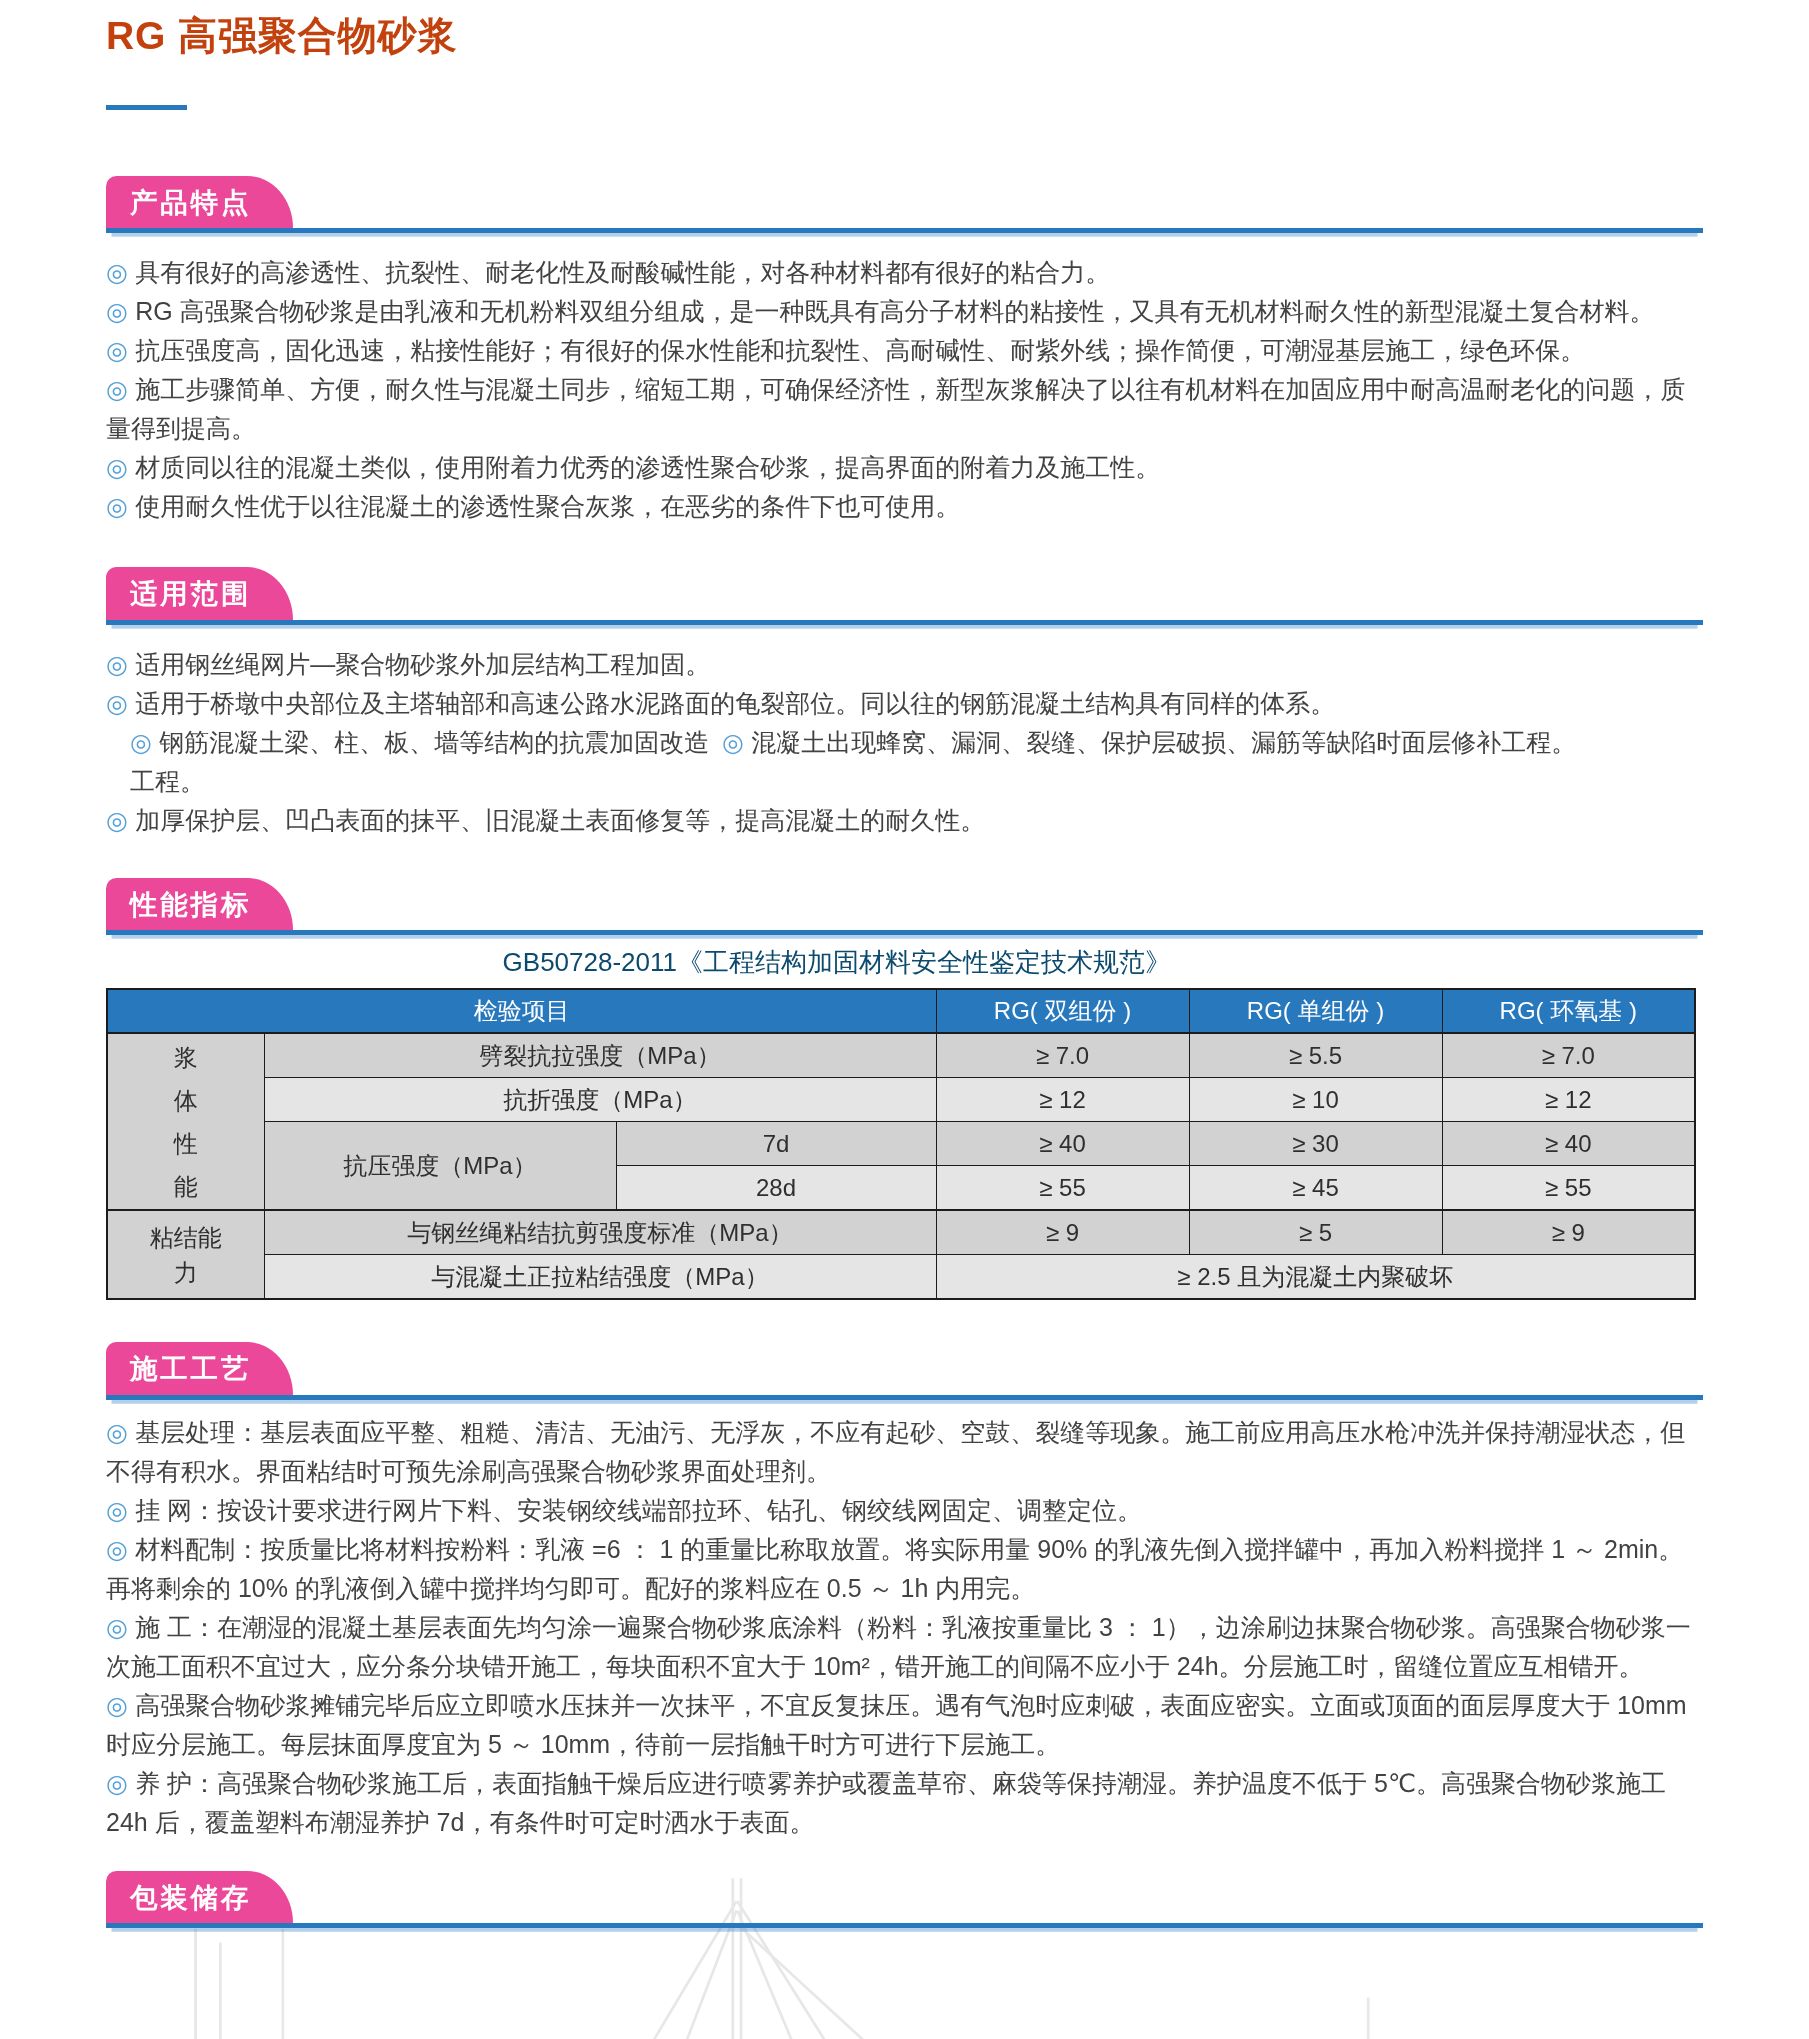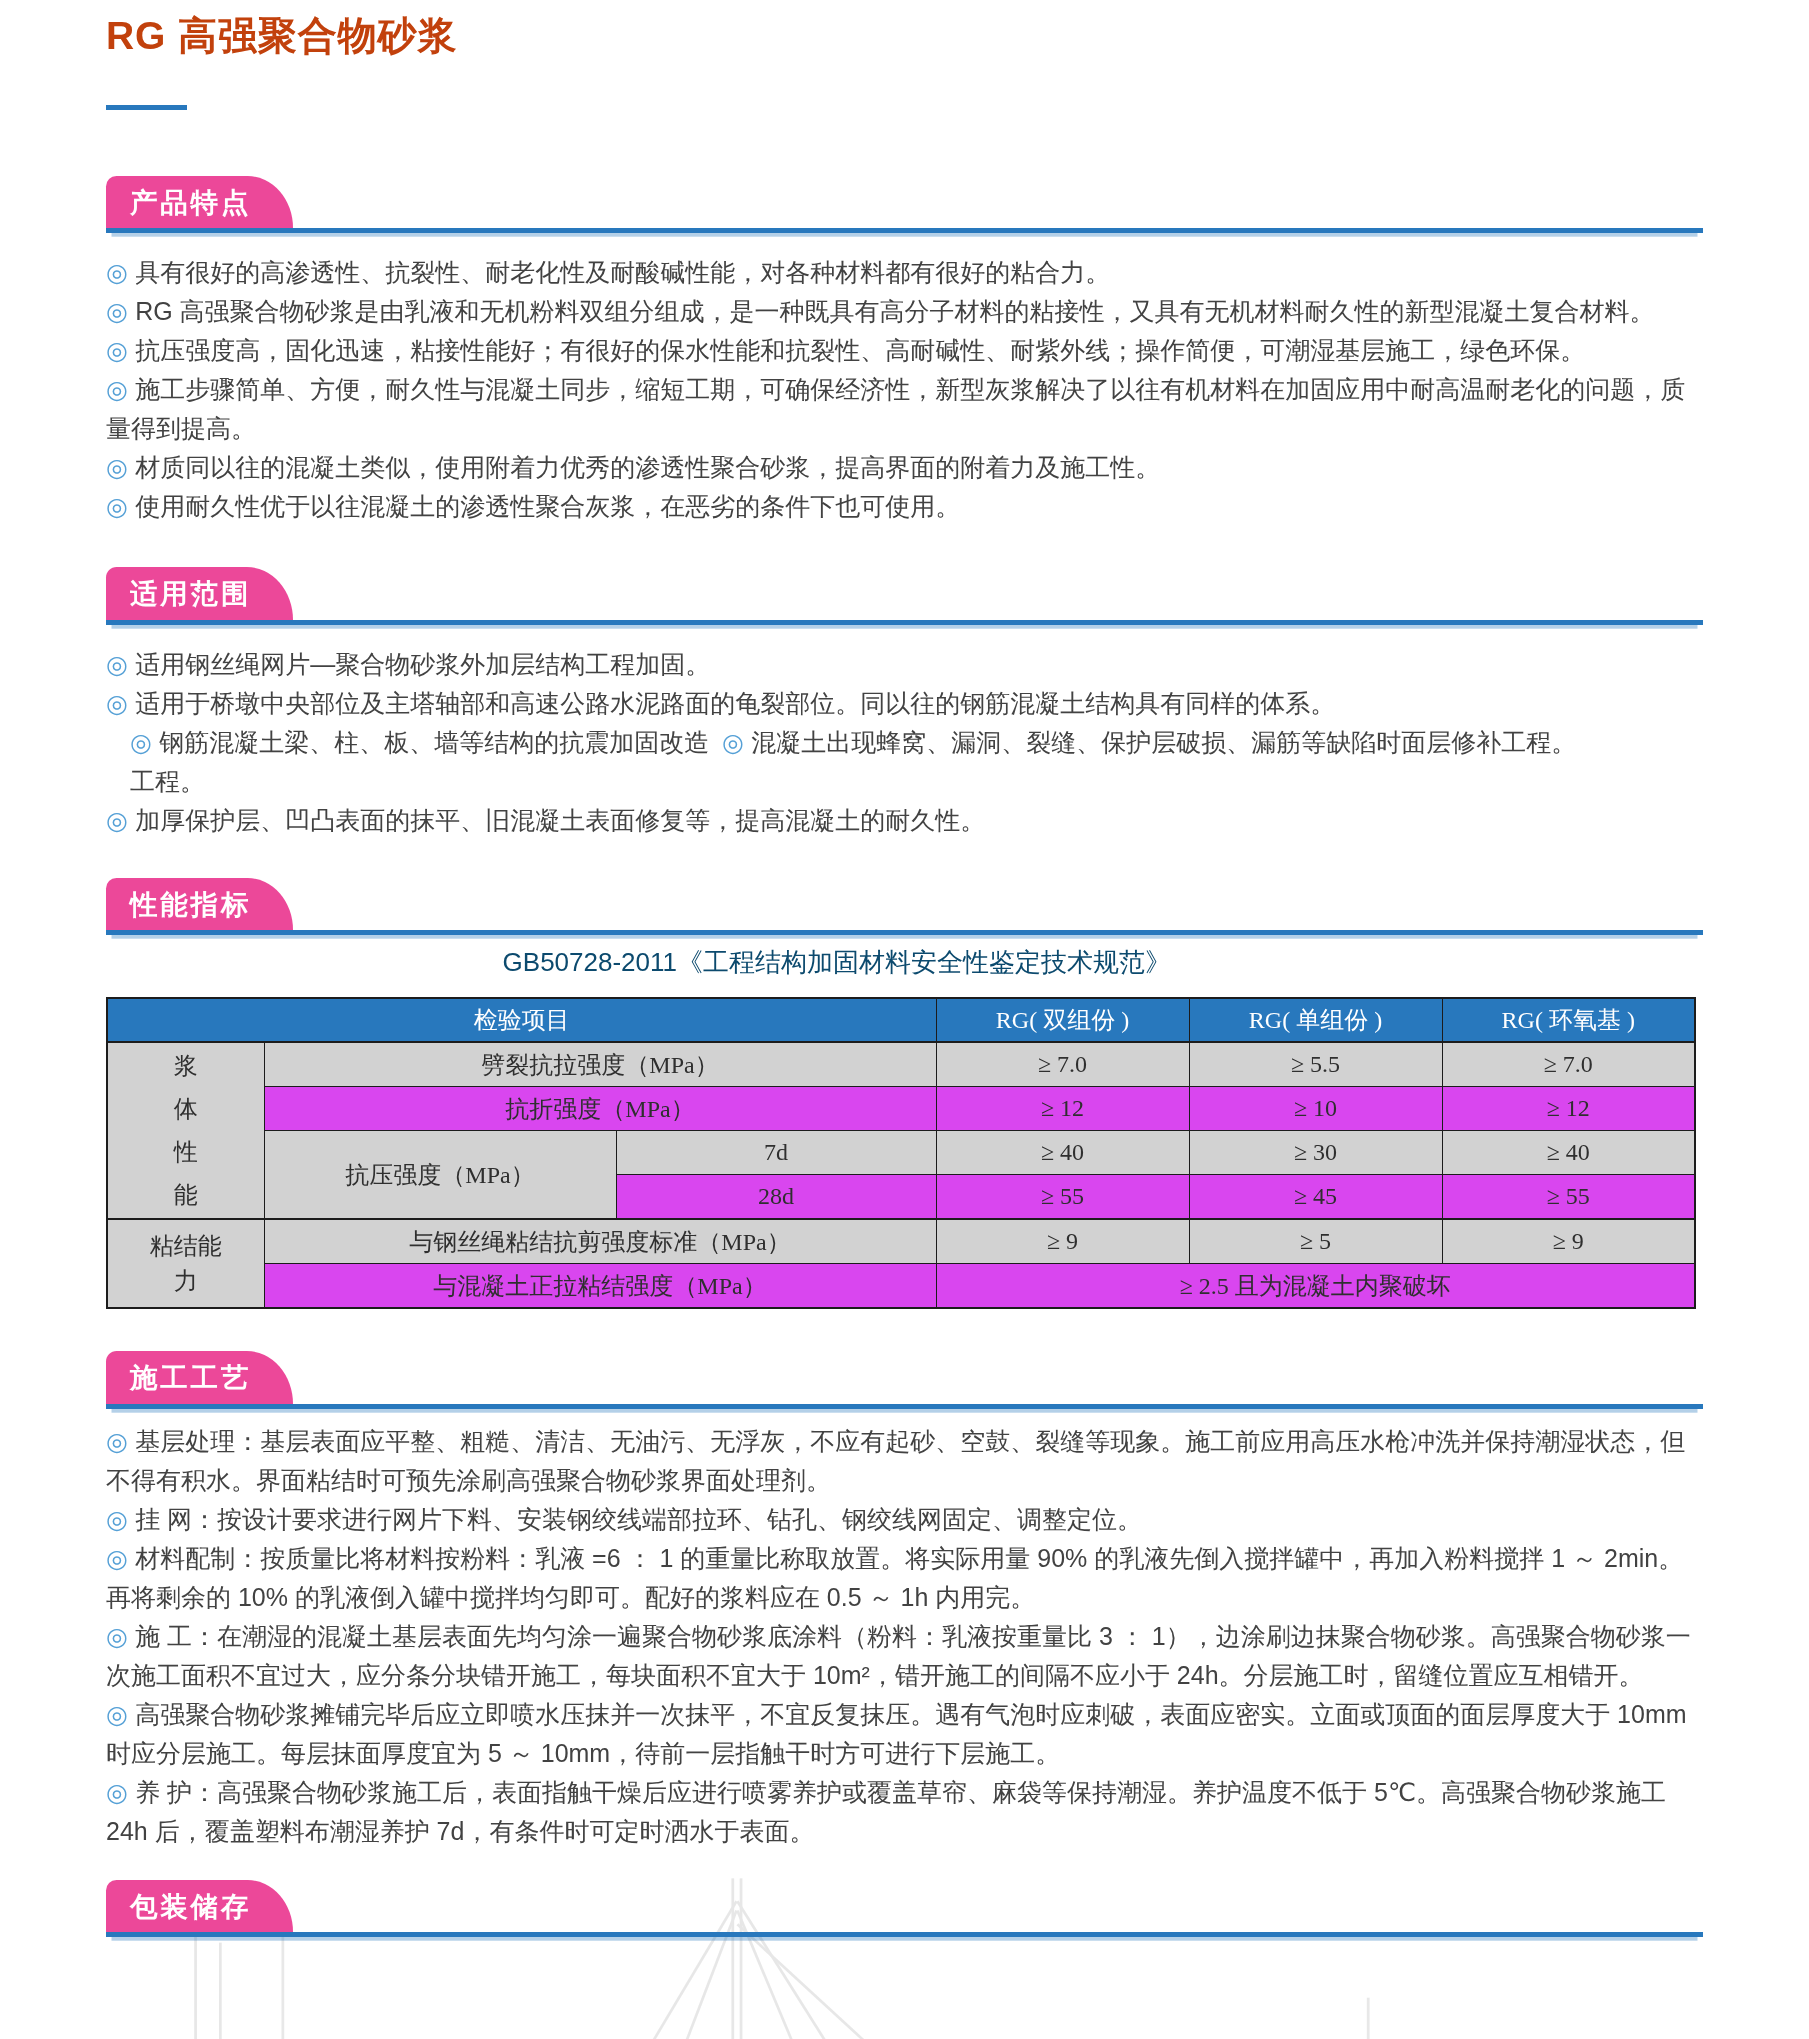--- a/index.html
+++ b/index.html
@@ -26,25 +26,25 @@
   .dual-row .d1{flex:0 0 592px;}
   .dual-row .d2{flex:1;}
   
   .head-features{margin-top:66px;}
   .head-scope{margin-top:41px;}
   .head-perf{margin-top:38px;}
   .head-process{margin-top:42px;}
   .head-pack{margin-top:29px;}
   
   .tbl-caption{width:1065px;margin:13px 0 0 0;text-align:right;font-size:26px;line-height:29px;color:#0c4a6e;}
-  table.perf{border-collapse:collapse;table-layout:fixed;width:1589px;margin-top:20px;border:2.8px solid #1c1c1c;font-family:Liberation Serif, serif;}
+  table.perf{border-collapse:collapse;table-layout:fixed;width:1589px;margin-top:11px;border:2.8px solid #1c1c1c;}
   table.perf td{border:1.8px solid #1c1c1c;height:43px;text-align:center;vertical-align:middle;font-size:24px;color:#2f2f2f;padding:0 5.5px;}
   table.perf tr.thead td{background:#2878bd;color:#ffffff;border-bottom-width:2.8px;height:42px;}
   td.gray{background:#d2d2d2;}
-  td.white{background:#d946ef;}
+  td.white{background:#e5e5e5;}
   tr.sep td{border-top-width:2.8px;}
   td.group div{line-height:43px;}
   td.group.g2 div{line-height:35px;}
   
   .watermark{position:absolute;left:0;top:1791px;z-index:1;pointer-events:none;}
 </style>
 </head>
 <body>
 
 <svg class="watermark" width="1809" height="249" viewBox="0 0 1970 271">

